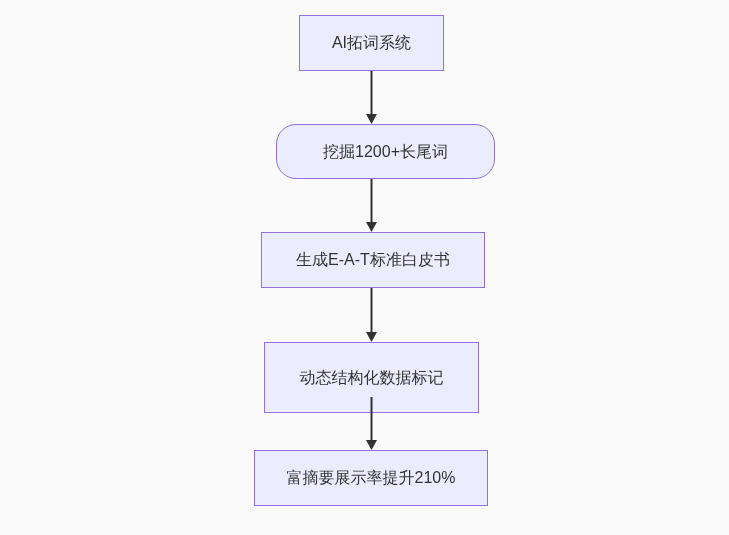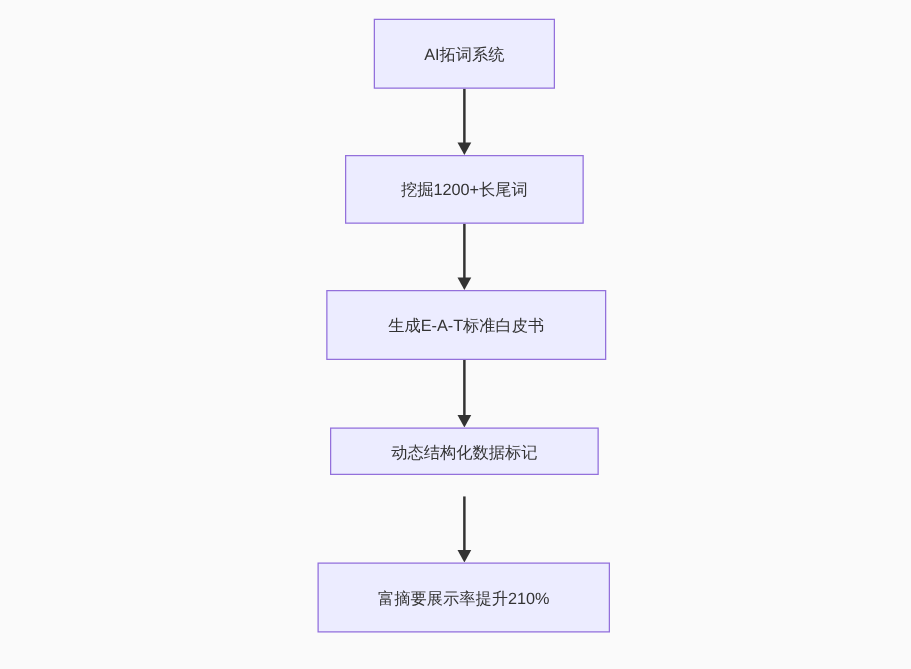--- a/index.html
+++ b/index.html
@@ -14,32 +14,32 @@
     height: 535px;
     background: #fafafa;
     overflow: hidden;
   }
   .flow-node {
     position: absolute;
     box-sizing: border-box;
     background: #ECECFF;
     border: 1px solid #9370DB;
     color: #333333;
-    font-size: 13px;
+    font-size: 16px;
     line-height: 1;
     display: flex;
     align-items: center;
     justify-content: center;
     text-align: center;
     white-space: nowrap;
   }
   .n1 { left: 299px; top: 15px;  width: 145px; height: 56px; }
-  .n2 { left: 276px; top: 124px; width: 191px; height: 55px; }
+  .n2 { left: 276px; top: 124px; width: 219px; height: 55px; border-radius: 20px; }
   .n3 { left: 261px; top: 232px; width: 224px; height: 56px; }
-  .n4 { left: 264px; top: 342px; width: 215px; height: 38px; }
+  .n4 { left: 264px; top: 342px; width: 215px; height: 71px; }
   .n5 { left: 254px; top: 450px; width: 234px; height: 56px; }
   .flow-arrow {
     position: absolute;
     left: 364px;
     width: 15px;
   }
   .a1 { top: 71px;  height: 53px; }
   .a2 { top: 179px; height: 53px; }
   .a3 { top: 288px; height: 54px; }
   .a4 { top: 397px; height: 53px; }

